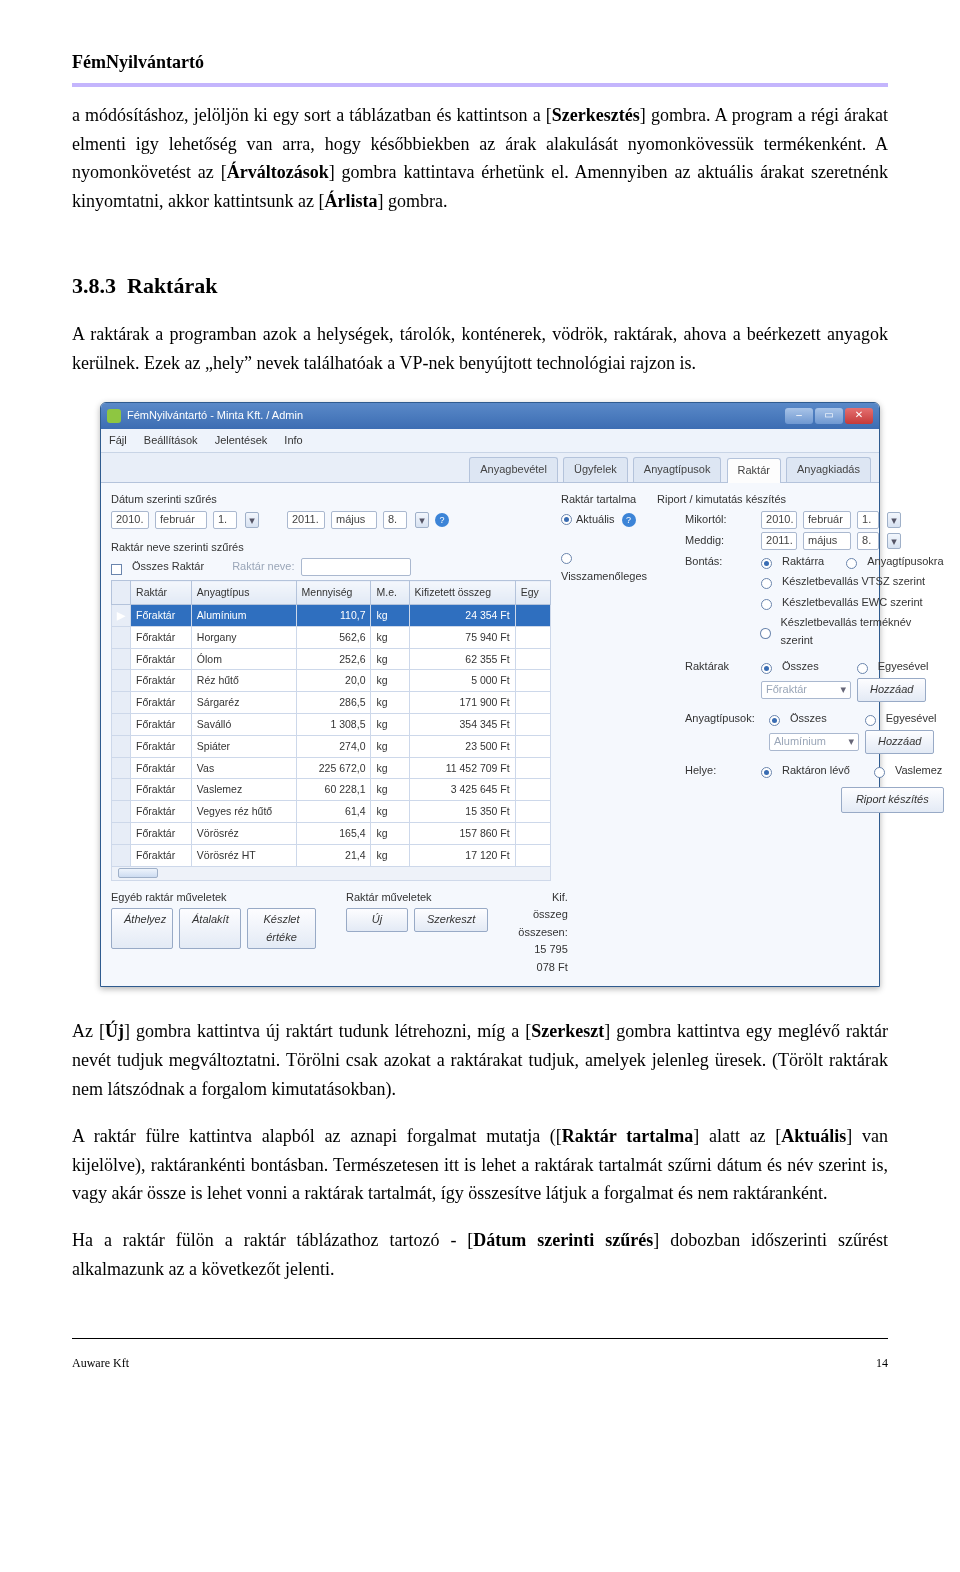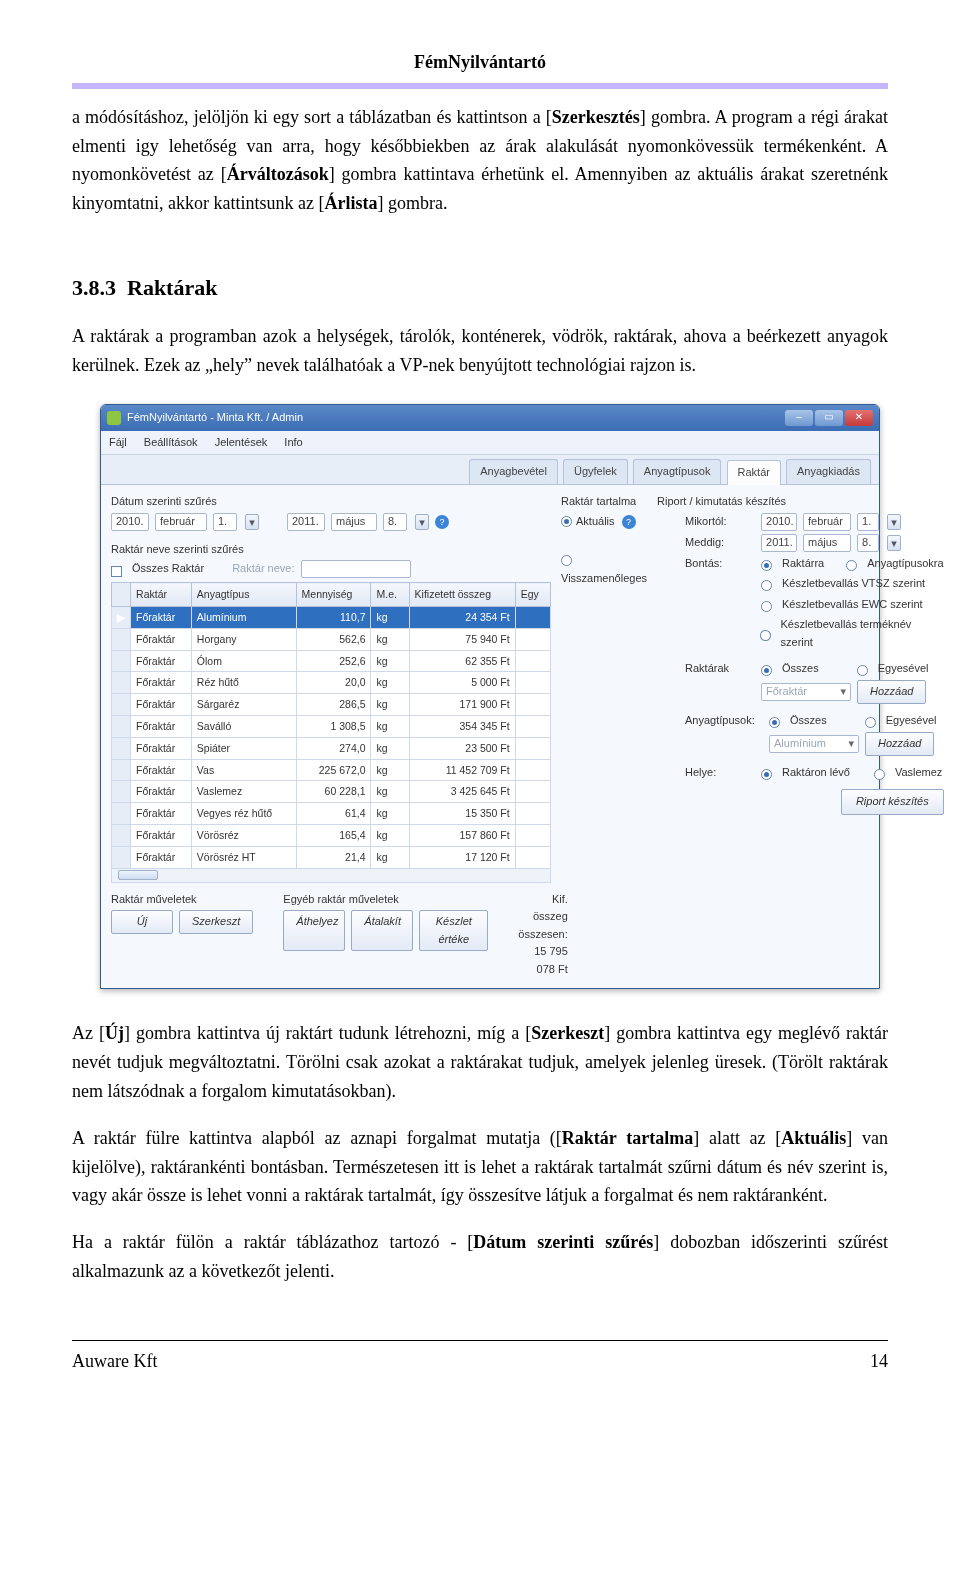--- a/index.html
+++ b/index.html
@@ -10,34 +10,33 @@
     background: #fff;
     margin: 0;
     padding: 48px 72px 24px 72px;
     width: 960px;
     line-height: 1.6;
   }
   .doc-header {
     font-size: 18px;
     font-weight: bold;
     margin-bottom: 4px;
-    border-bottom: 6px solid #c4b5fd;
+    border-bottom: 4px solid #c4b5fd;
     padding-bottom: 6px;
-    text-align: center;
   }
   .para { text-align: justify; margin-top: 14px; }
   .section-heading { font-size: 22px; font-weight: bold; margin-top: 52px; margin-bottom: 17px; }
   .bold { font-weight: bold; }
   .footer {
     border-top: 1px solid #000;
     margin-top: 54px;
-    padding-top: 6px;
+    padding-top: 15px;
     display: flex;
     justify-content: space-between;
-    font-size: 18px;
+    font-size: 12px;
   }
 
   
   .screenshot-wrap { margin: 24px 0 30px 28px; }
   .win {
     width: 780px;
     font-family: "Segoe UI", Tahoma, Arial, sans-serif;
     font-size: 11px;
     color: #333;
     border: 1px solid #2f5b8f;
@@ -304,32 +303,32 @@
               </tr>
             </tbody>
         </table>
         <div class="scroll-track">
           <div class="scroll-thumb"></div>
         </div>
 
         <div class="bottom-left">
           <div style="display:flex;gap:30px;">
             <div>
-              <div class="cap">Raktár műveletek</div>
-              <div class="btns">
-                <span class="btn">Új</span>
-                <span class="btn">Szerkeszt</span>
-              </div>
-            </div>
-            <div>
               <div class="cap">Egyéb raktár műveletek</div>
               <div class="btns">
                 <span class="btn">Áthelyez</span>
                 <span class="btn">Átalakít</span>
                 <span class="btn">Készlet értéke</span>
+              </div>
+            </div>
+            <div>
+              <div class="cap">Raktár műveletek</div>
+              <div class="btns">
+                <span class="btn">Új</span>
+                <span class="btn">Szerkeszt</span>
               </div>
             </div>
             <div style="margin-left:auto;text-align:right;">
               <div class="cap">Kif. összeg összesen:</div>
               <div>15 795 078 Ft</div>
             </div>
           </div>
         </div>
       </div>
 

